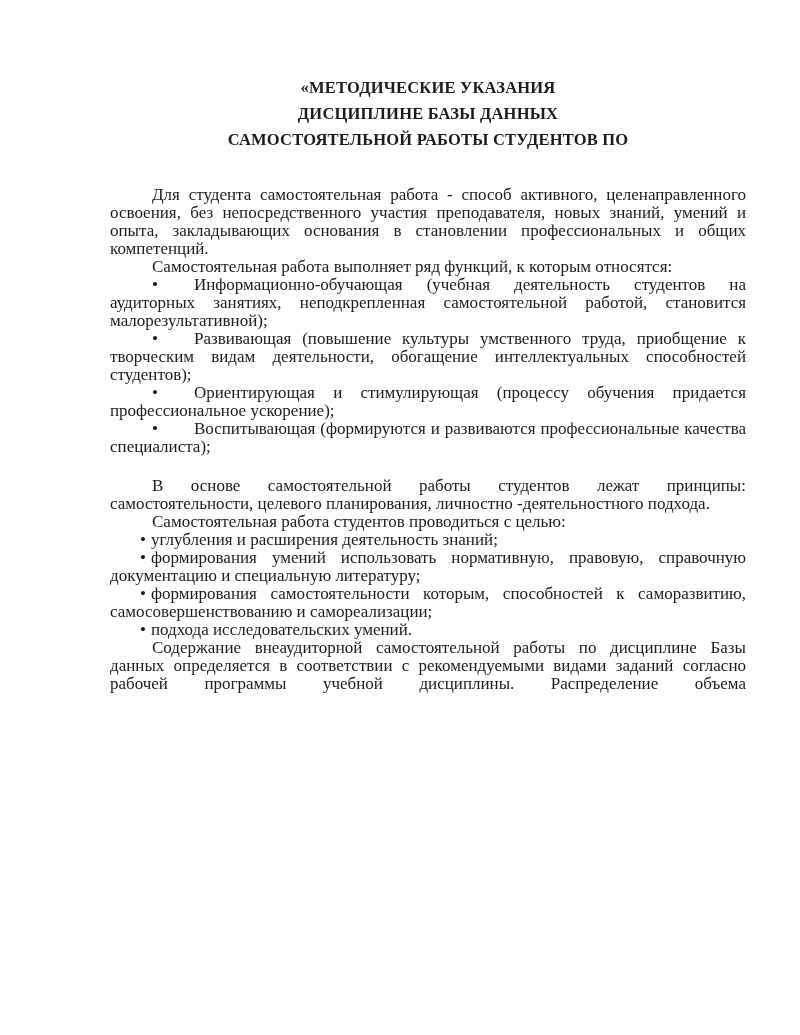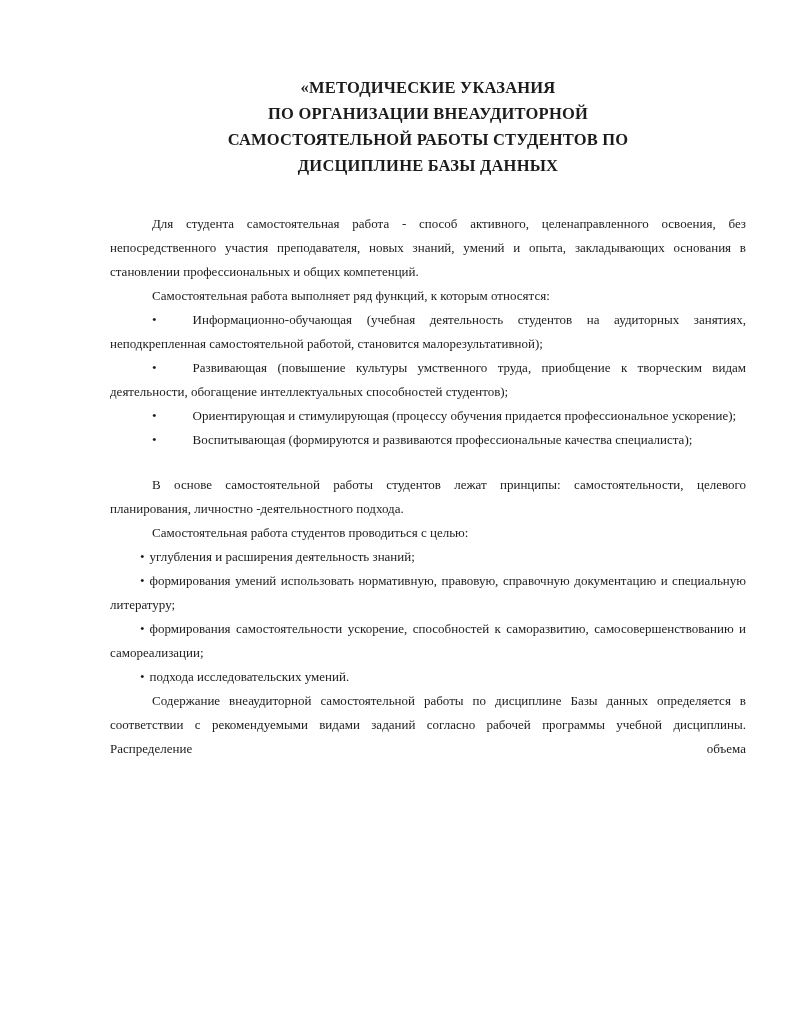--- a/index.html
+++ b/index.html
@@ -16,44 +16,43 @@
   }
   .doc-title {
     text-align: center;
     font-weight: bold;
     font-size: 16.5px;
     line-height: 26px;
     letter-spacing: 0.2px;
   }
   .doc-body {
     margin-top: 33px;
-    font-size: 13px;
-    line-height: 24px;
+    font-size: 17px;
+    line-height: 18px;
     text-align: justify;
   }
   .doc-body p { margin: 0; }
   .para { text-indent: 42px; }
   .para-last { text-align-last: justify; }
   .blank-line { height: 21px; }
   .li-a { text-indent: 42px; }
   .li-b { text-indent: 30px; }
   .bullet { display: inline; }
   .gap-a { display: inline-block; width: 36px; }
   .gap-b { display: inline-block; width: 5px; }
 </style>
 </head>
 <body>
 
 <div class="page">
 
   <header class="doc-title">
     <div>«МЕТОДИЧЕСКИЕ УКАЗАНИЯ</div>
-    <div>ПО ОРГАНИЗАЦИИ ВНЕАУДИТОРНОЙ</div>
+    <div>ДИСЦИПЛИНЕ БАЗЫ ДАННЫХ</div>
     <div>САМОСТОЯТЕЛЬНОЙ РАБОТЫ СТУДЕНТОВ ПО</div>
-    <div>ДИСЦИПЛИНЕ БАЗЫ ДАННЫХ</div>
   </header>
 
   <main class="doc-body">
 
     <p class="para">Для студента самостоятельная работа - способ активного, целенаправленного освоения, без непосредственного участия преподавателя, новых знаний, умений и опыта, закладывающих основания в становлении профессиональных и общих компетенций.</p>
 
     <p class="para">Самостоятельная работа выполняет ряд функций, к которым относятся:</p>
 
     <div>
       <p class="li-a"><span class="bullet">•</span><span class="gap-a"></span><span>Информационно-обучающая (учебная деятельность студентов на аудиторных занятиях, неподкрепленная самостоятельной работой, становится малорезультативной);</span></p>
@@ -64,21 +63,21 @@
 
     <div class="blank-line"></div>
 
     <p class="para">В основе самостоятельной работы студентов лежат принципы: самостоятельности, целевого планирования, личностно -деятельностного подхода.</p>
 
     <p class="para">Самостоятельная работа студентов проводиться с целью:</p>
 
     <div>
       <p class="li-b"><span class="bullet">•</span><span class="gap-b"></span><span>углубления и расширения деятельность знаний;</span></p>
       <p class="li-b"><span class="bullet">•</span><span class="gap-b"></span><span>формирования умений использовать нормативную, правовую, справочную документацию и специальную литературу;</span></p>
-      <p class="li-b"><span class="bullet">•</span><span class="gap-b"></span><span>формирования самостоятельности ускорение, способностей к саморазвитию, самосовершенствованию и самореализации;</span></p>
+      <p class="li-b"><span class="bullet">•</span><span class="gap-b"></span><span>формирования самостоятельности которым, способностей к саморазвитию, самосовершенствованию и самореализации;</span></p>
       <p class="li-b"><span class="bullet">•</span><span class="gap-b"></span><span>подхода исследовательских умений.</span></p>
     </div>
 
     <p class="para para-last">Содержание внеаудиторной самостоятельной работы по дисциплине Базы данных определяется в соответствии с рекомендуемыми видами заданий согласно рабочей программы учебной дисциплины. Распределение объема</p>
 
   </main>
 
 </div>
 
 </body></html>

